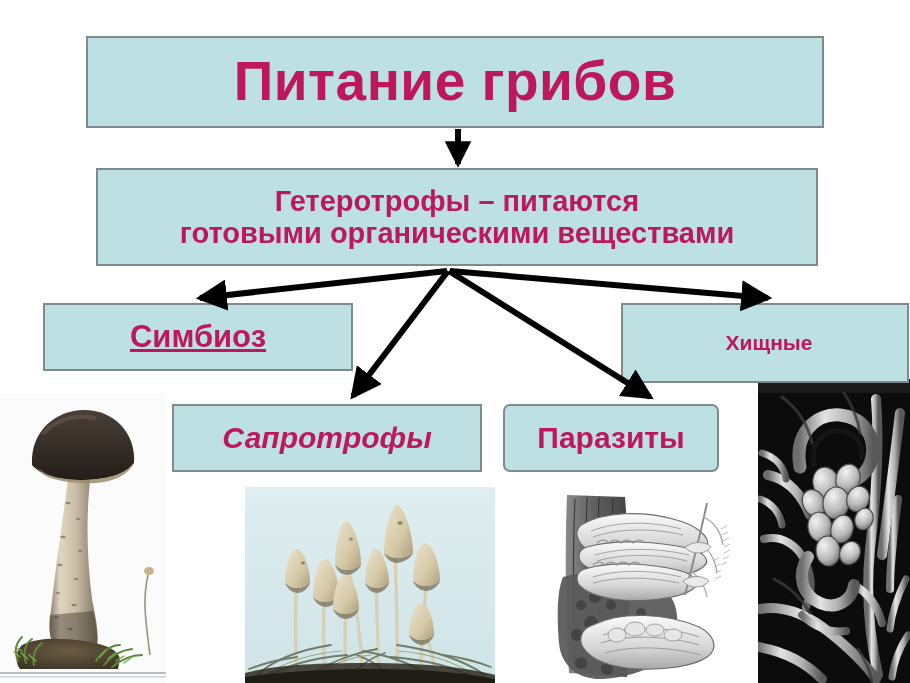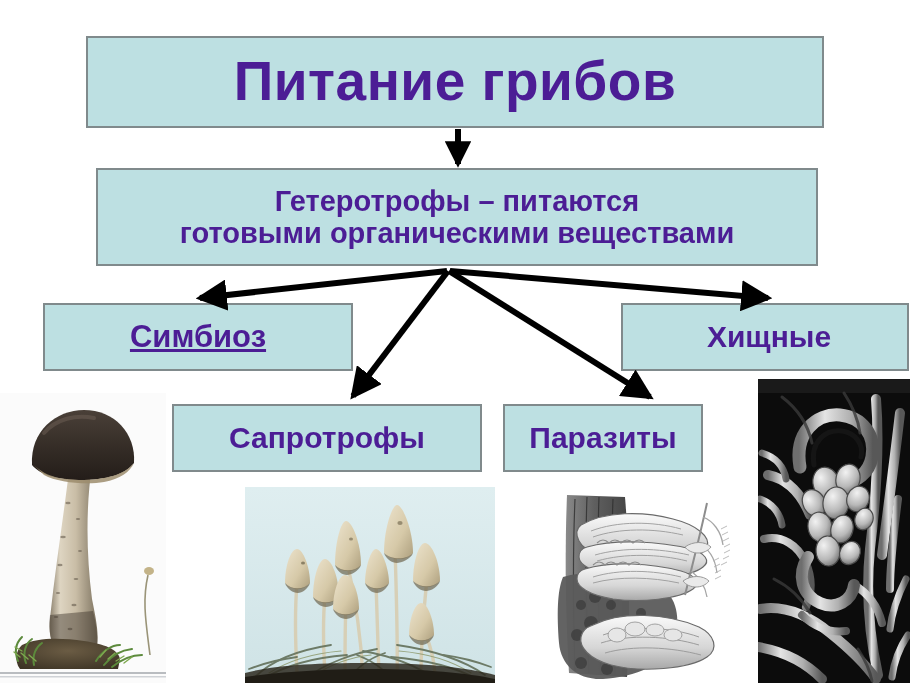--- a/index.html
+++ b/index.html
@@ -23,21 +23,21 @@
   
   .node {
     position: absolute;
     box-sizing: border-box;
     background: #bde0e2;
     border: 2px solid #808a8c;
     display: flex;
     align-items: center;
     justify-content: center;
     text-align: center;
-    color: #4c1d95;
+    color: #be185d;
     font-weight: bold;
     line-height: 1.12;
     z-index: 4;
     user-select: none;
   }
 
   #node-title {
     left: 86px;
     top: 36px;
     width: 738px;
@@ -65,39 +65,41 @@
     width: 310px;
     height: 68px;
     font-size: 31px;
     text-decoration: underline;
   }
 
   #node-predatory {
     left: 621px;
     top: 303px;
     width: 288px;
-    height: 68px;
-    font-size: 30px;
+    height: 80px;
+    font-size: 21px;
     padding-left: 8px;
   }
 
   #node-saprotrophs {
     left: 172px;
     top: 404px;
     width: 310px;
     height: 68px;
     font-size: 30px;
+    font-style: italic;
   }
 
   #node-parasites {
     left: 503px;
     top: 404px;
-    width: 200px;
+    width: 216px;
     height: 68px;
     font-size: 30px;
+    border-radius: 7px;
   }
 
   
   #arrows {
     position: absolute;
     left: 0;
     top: 0;
     width: 910px;
     height: 683px;
     z-index: 5;

